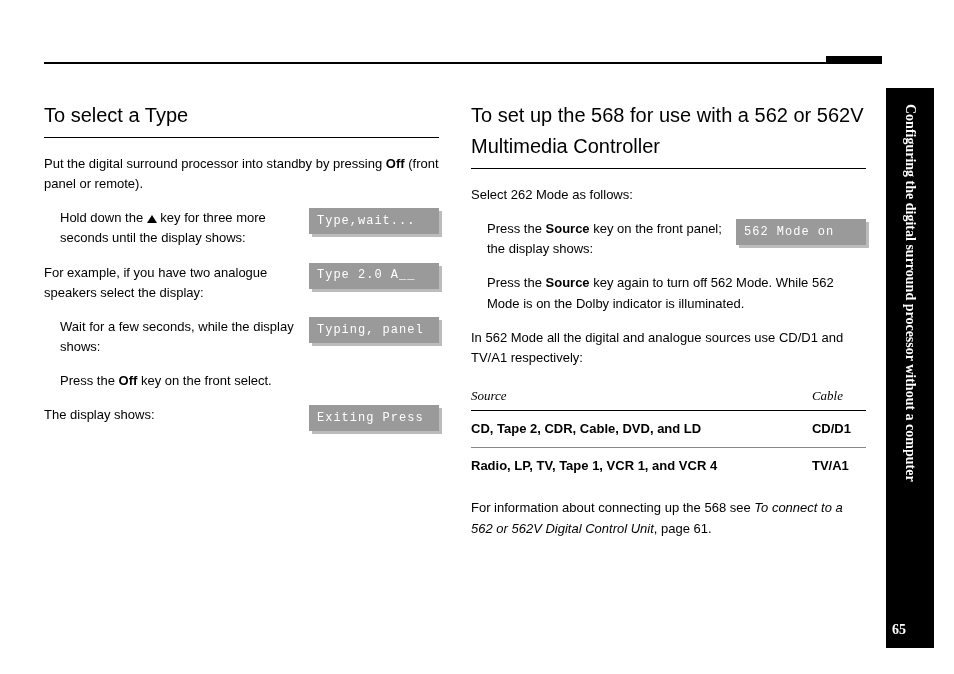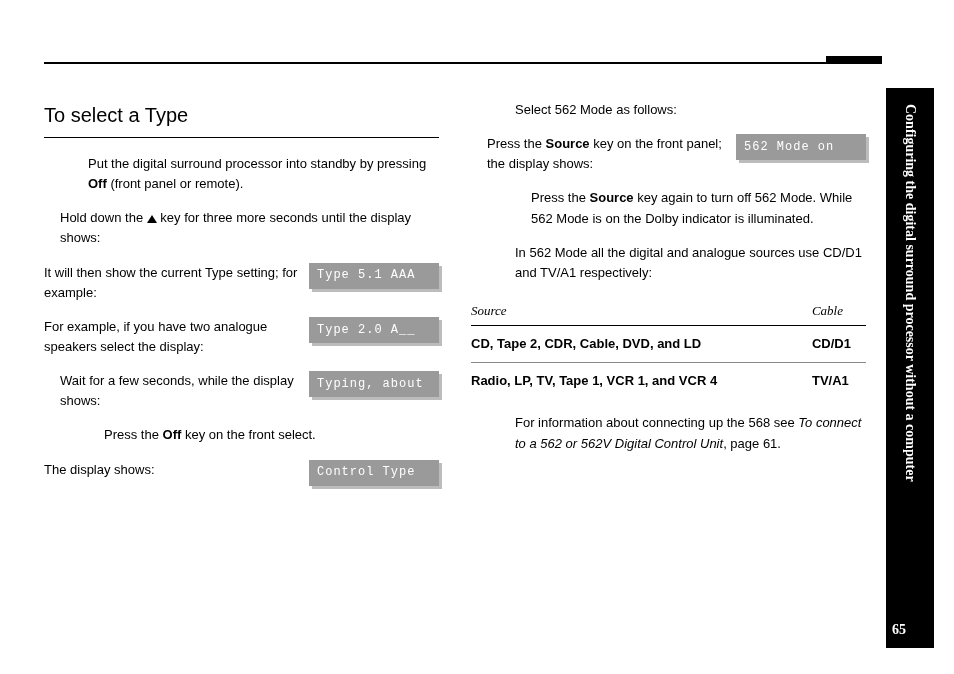--- a/index.html
+++ b/index.html
@@ -78,21 +78,21 @@
     line-height: 1.55;
   }
   h2.section-title {
     font-family: Arial, Helvetica, sans-serif;
     font-weight: normal;
     font-size: 20px;
     border-bottom: 1.5px solid #000;
     padding-bottom: 6px;
     margin-bottom: 16px;
   }
-  .para { margin-bottom: 14px; margin-left: 44px; }
+  .para { margin-bottom: 14px; }
   .indent { padding-left: 16px; }
   .row {
     display: flex;
     align-items: flex-start;
     justify-content: space-between;
     gap: 10px;
     margin-bottom: 14px;
   }
   .row .txt { flex: 1; }
   .lcd {
@@ -163,51 +163,49 @@
 
     <div class="para">
       <span>Put the digital surround processor into standby by pressing </span><b>Off</b><span> (front panel or remote).</span>
     </div>
 
 
     <div class="row indent">
       <div class="txt">
         <span>Hold down the </span><span class="arrow-up"></span><span> key for three more seconds until the display shows:</span>
       </div>
-    </div>
-
-    <div class="row">
-      <div class="txt">It will then show the current Type setting; for example:</div>
-      <div class="lcd">Type 5.1 AAA</div>
-    </div>
+      <div class="lcd">Type,wait...</div>
+    </div>
+
 
 
     <div class="row">
       <div class="txt">For example, if you have two analogue speakers select the display:</div>
       <div class="lcd">Type 2.0 A__</div>
     </div>
 
     <div class="row indent">
       <div class="txt">Wait for a few seconds, while the display shows:</div>
-      <div class="lcd">Typing, about</div>
+      <div class="lcd">Typing, panel</div>
     </div>
 
     <div class="para indent">
       <span>Press the </span><b>Off</b><span> key on the front select.</span>
     </div>
 
     <div class="row">
       <div class="txt">The display shows:</div>
-      <div class="lcd">Control Type</div>
+      <div class="lcd">Exiting Press</div>
     </div>
   </div>
 
   <div class="col">
-
-    <div class="para">Select 562 Mode as follows:</div>
+    <h2 class="section-title">To set up the 568 for use with a 562 or 562V Multimedia Controller</h2>
+
+    <div class="para">Select 262 Mode as follows:</div>
 
     <div class="row indent">
       <div class="txt">
         <span>Press the </span><b>Source</b><span> key on the front panel; the display shows:</span>
       </div>
       <div class="lcd">562 Mode on</div>
     </div>
 
     <div class="para indent">
       <span>Press the </span><b>Source</b><span> key again to turn off 562 Mode. While 562 Mode is on the Dolby indicator is illuminated.</span>

